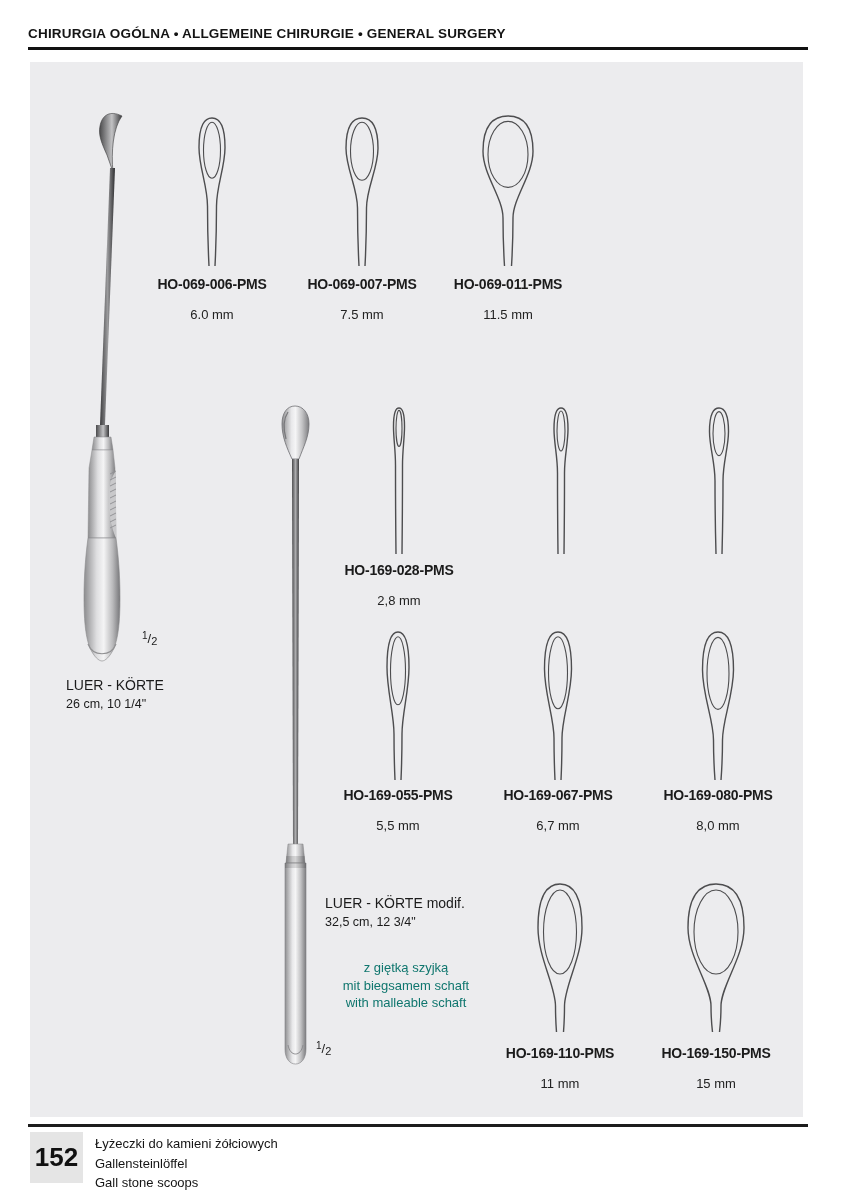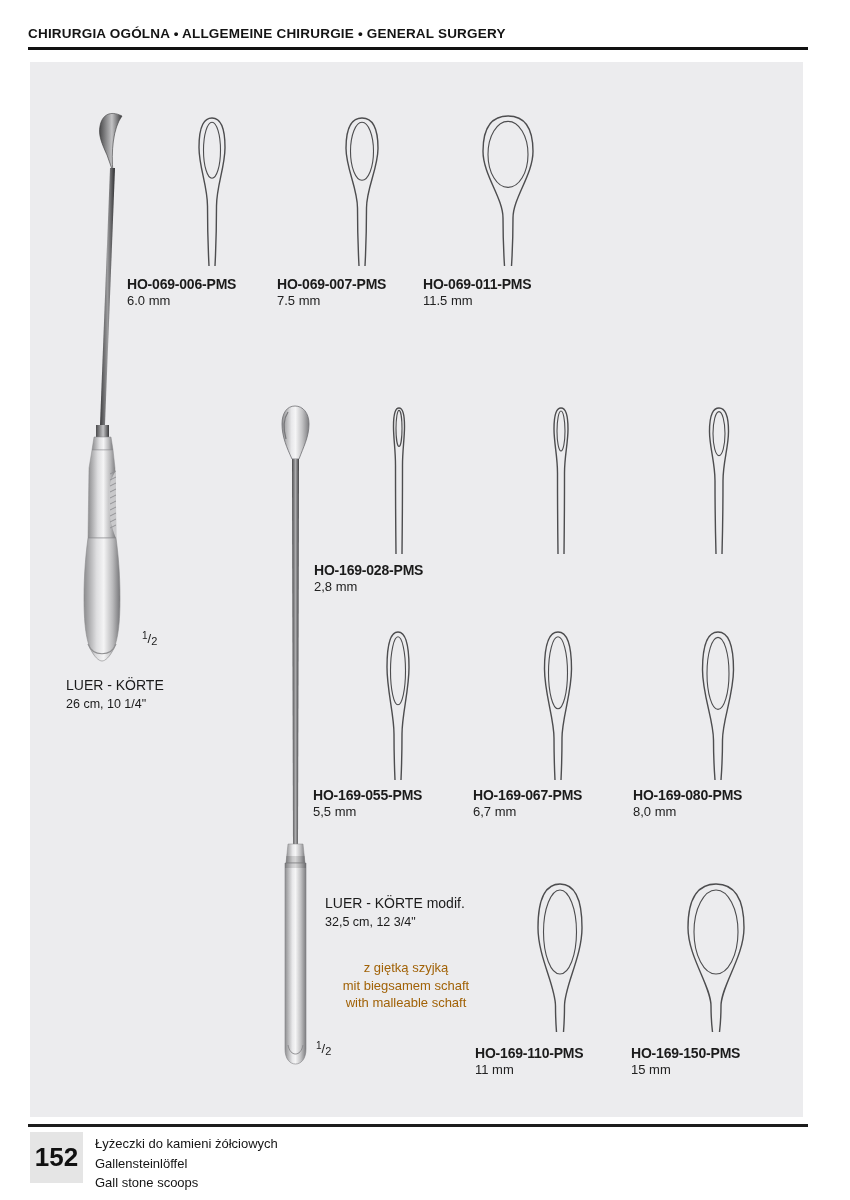--- a/index.html
+++ b/index.html
@@ -11,29 +11,29 @@
   }
   .abs{position:absolute;}
   
   .header-title{
     left:28px;top:26px;font-size:13.5px;font-weight:bold;letter-spacing:0.2px;color:#141414;
   }
   .header-rule{left:28px;top:47px;width:780px;height:3px;background:#111;}
   
   .panel{left:30px;top:62px;width:773px;height:1055px;background:#ececee;}
   
-  .item{width:170px;}
+  .item{width:170px;text-align:center;}
   .item .code{font-size:14px;font-weight:bold;letter-spacing:-0.2px;color:#1b1b1b;line-height:16px;}
-  .item .size{font-size:13px;font-weight:normal;color:#222;line-height:16px;margin-top:1px;}
+  .item .size{font-size:13px;font-weight:normal;color:#222;line-height:16px;margin-top:15px;}
   .scoop{line-height:0;}
   
   .name-block{font-size:14px;color:#1b1b1b;line-height:18px;}
   .name-block .dims{font-size:12.5px;margin-top:1px;}
   .center{text-align:left;}
-  .notes{font-size:13px;color:#a16207;line-height:17.5px;text-align:center;}
+  .notes{font-size:13px;color:#0f766e;line-height:17.5px;text-align:center;}
   
   .frac{font-size:13px;color:#1b1b1b;}
   .frac sup{font-size:10px;vertical-align:4px;}
   .frac sub{font-size:11px;vertical-align:-2px;}
   
   .footer-rule{left:28px;top:1124px;width:780px;height:2.5px;background:#1c1c1c;}
   .page-box{
     left:30px;top:1132px;width:53px;height:51px;background:#e5e5e5;
     display:flex;align-items:center;justify-content:center;
     font-size:26px;font-weight:bold;color:#111;

